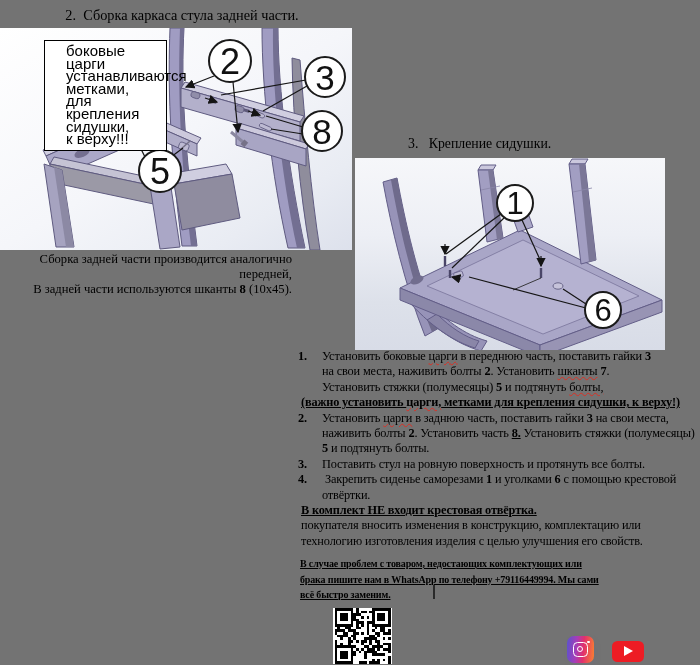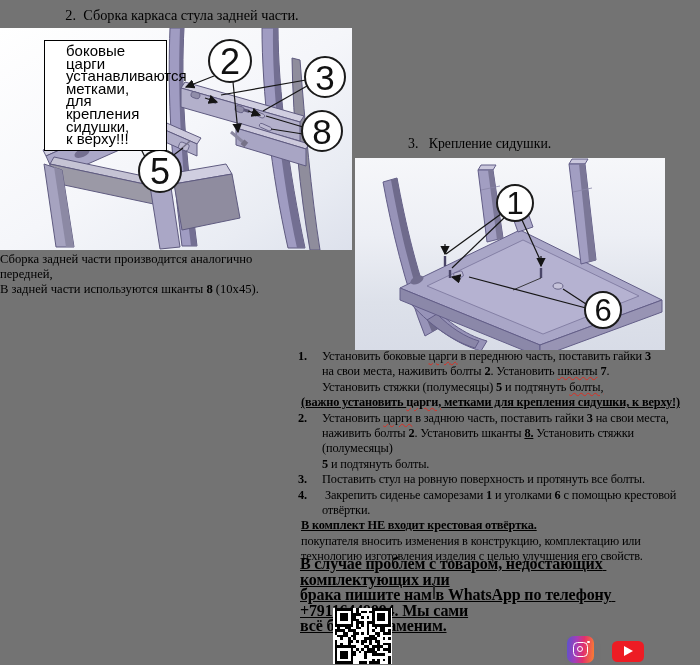--- a/index.html
+++ b/index.html
@@ -10,27 +10,27 @@
   .u{text-decoration:underline;margin-top:16px;}
   .w{text-decoration:underline;text-decoration-style:wavy;text-decoration-color:#d93025;text-decoration-thickness:1px;}
   .t1{position:absolute;left:6px;top:7px;width:352px;text-align:center;font-size:14.3px;}
   .t2{position:absolute;left:408px;top:136px;font-size:13.8px;}
   .diagram{position:absolute;}
   .d1{left:0;top:28px;width:352px;height:222px;}
   .d2{left:355px;top:158px;width:310px;height:192px;}
   .notebox{position:absolute;left:10px;top:40px;width:79px;padding:4px 21px;border:1.5px solid #000;
            background:#fff;font-family:"Liberation Sans",sans-serif;font-size:15px;line-height:12.6px;
            white-space:pre-line;z-index:3;margin-left:34px;}
-  .caption{position:absolute;left:0;top:252px;width:292px;text-align:left;font-size:12.6px;line-height:15.2px;}
+  .caption{position:absolute;left:0;top:252px;width:292px;text-align:right;font-size:12.6px;line-height:15.2px;}
   .instructions{position:absolute;left:296px;top:349px;width:404px;font-size:12.3px;line-height:15.4px;letter-spacing:-0.15px;}
   .item{position:relative;}
   .num{position:absolute;left:2px;top:0;font-weight:bold;}
   .line{margin-left:26px;white-space:pre-wrap;}
   .line.outdent{margin-left:5px;}
-  .contact{position:absolute;left:300px;top:556px;width:400px;font-size:16px;line-height:15.6px;letter-spacing:-0.15px;}
+  .contact{position:absolute;left:300px;top:556px;width:400px;font-size:10px;line-height:15.6px;letter-spacing:-0.15px;}
   .cursorbar{position:absolute;left:433px;top:585px;width:1.5px;height:14px;background:#2a2a2a;}
   .qr{position:absolute;left:333px;top:608px;width:59px;height:56px;background:#fff;}
   .qr svg{display:block;width:59px;height:56px;}
   .videotext{position:absolute;left:405px;top:604px;width:290px;font-weight:bold;font-size:12.3px;line-height:17.4px;letter-spacing:-0.1px;}
   .ig{position:absolute;left:567px;top:636px;width:27px;height:27px;border-radius:7px;
       background:linear-gradient(95deg,#5a52ce 0%,#a63db8 35%,#e1306c 60%,#f77737 95%);
       box-shadow:2px 3px 4px rgba(110,110,125,.45);}
   .ig .cam{position:absolute;left:6px;top:6px;width:13px;height:13px;border:1.6px solid #fff;border-radius:4.5px;}
   .ig .cam::after{content:"";position:absolute;left:2.9px;top:2.9px;width:4.5px;height:4.5px;border:1.5px solid #fff;border-radius:50%;}
   .ig .dot{position:absolute;right:4.5px;top:4.5px;width:2.2px;height:2.2px;border-radius:50%;background:#fff;}
@@ -220,21 +220,21 @@
     <div class="item">
       <span class="num">1.</span>
       <div class="line"><span>Установить боковые </span><span class="w">царги</span><span> в переднюю часть, поставить гайки </span><span class="b">3</span></div>
       <div class="line"><span>на свои места, наживить болты </span><span class="b">2</span><span>. Установить </span><span class="w">шканты</span><span> </span><span class="b">7</span><span>.</span></div>
       <div class="line"><span>Установить стяжки (полумесяцы) </span><span class="b">5</span><span> и подтянуть </span><span class="w">болты,</span></div>
       <div class="line outdent"><span class="b u">(важно установить </span><span class="b w u">царги,</span><span class="b u"> метками для крепления сидушки, к верху!)</span></div>
     </div>
     <div class="item">
       <span class="num">2.</span>
       <div class="line"><span>Установить </span><span class="w">царги</span><span> в заднюю часть, поставить гайки </span><span class="b">3</span><span> на свои места,</span></div>
-      <div class="line"><span>наживить болты </span><span class="b">2</span><span>. Установить шканты </span><span class="b u">8.</span><span> Установить стяжки (полумесяцы)</span></div>
+      <div class="line"><span>наживить болты </span><span class="b">2</span><span>. Установить часть </span><span class="b u">8.</span><span> Установить стяжки (полумесяцы)</span></div>
       <div class="line"><span class="b">5</span><span> и подтянуть болты.</span></div>
     </div>
     <div class="item">
       <span class="num">3.</span>
       <div class="line"><span>Поставить стул на ровную поверхность и протянуть все болты.</span></div>
     </div>
     <div class="item">
       <span class="num">4.</span>
       <div class="line"><span> Закрепить сиденье саморезами </span><span class="b">1</span><span> и уголками </span><span class="b">6</span><span> с помощью крестовой</span></div>
       <div class="line"><span>отвёртки.</span></div>

